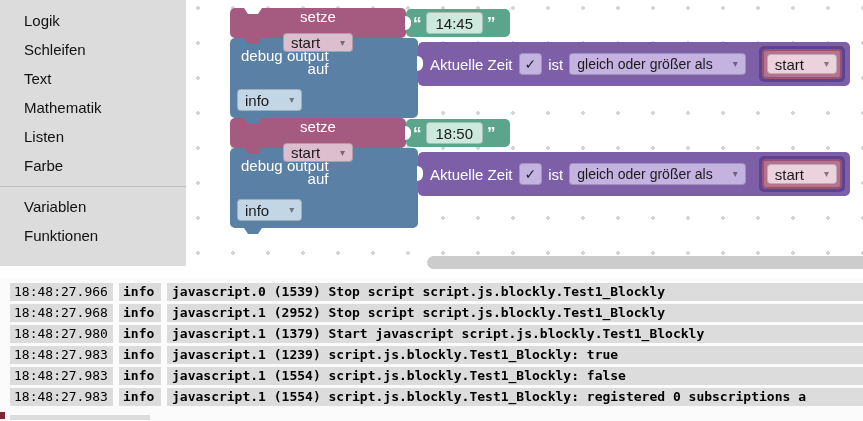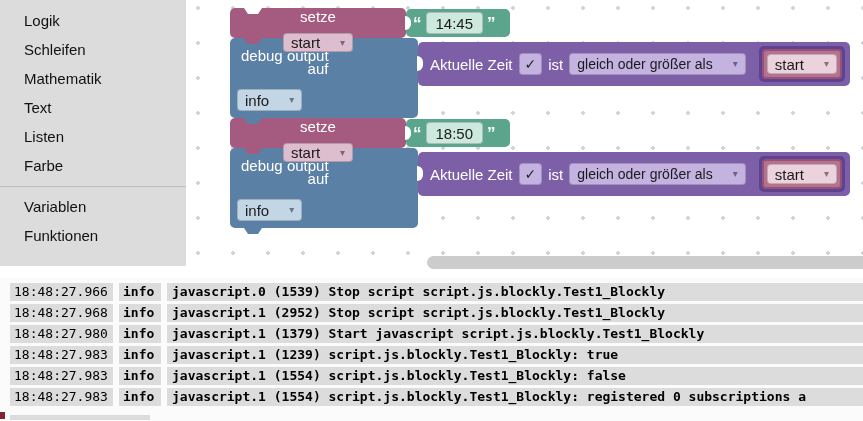--- a/index.html
+++ b/index.html
@@ -83,22 +83,22 @@
   .log-reddot { position:absolute; left:0; bottom:2px; width:5px; height:7px; background:#7e2433; }
 </style>
 </head>
 <body>
 
 <div class="workspace">
 
   <div class="flyout">
     <div class="flyout-item">Logik</div>
     <div class="flyout-item">Schleifen</div>
+    <div class="flyout-item">Text</div>
     <div class="flyout-item">Mathematik</div>
-    <div class="flyout-item">Text</div>
     <div class="flyout-item">Listen</div>
     <div class="flyout-item">Farbe</div>
     <div class="flyout-sep"></div>
     <div class="flyout-item">Variablen</div>
     <div class="flyout-item">Funktionen</div>
   </div>
 
   <div class="block setze g0-setze">
     <span class="blabel">setze</span>
     <span class="field">

